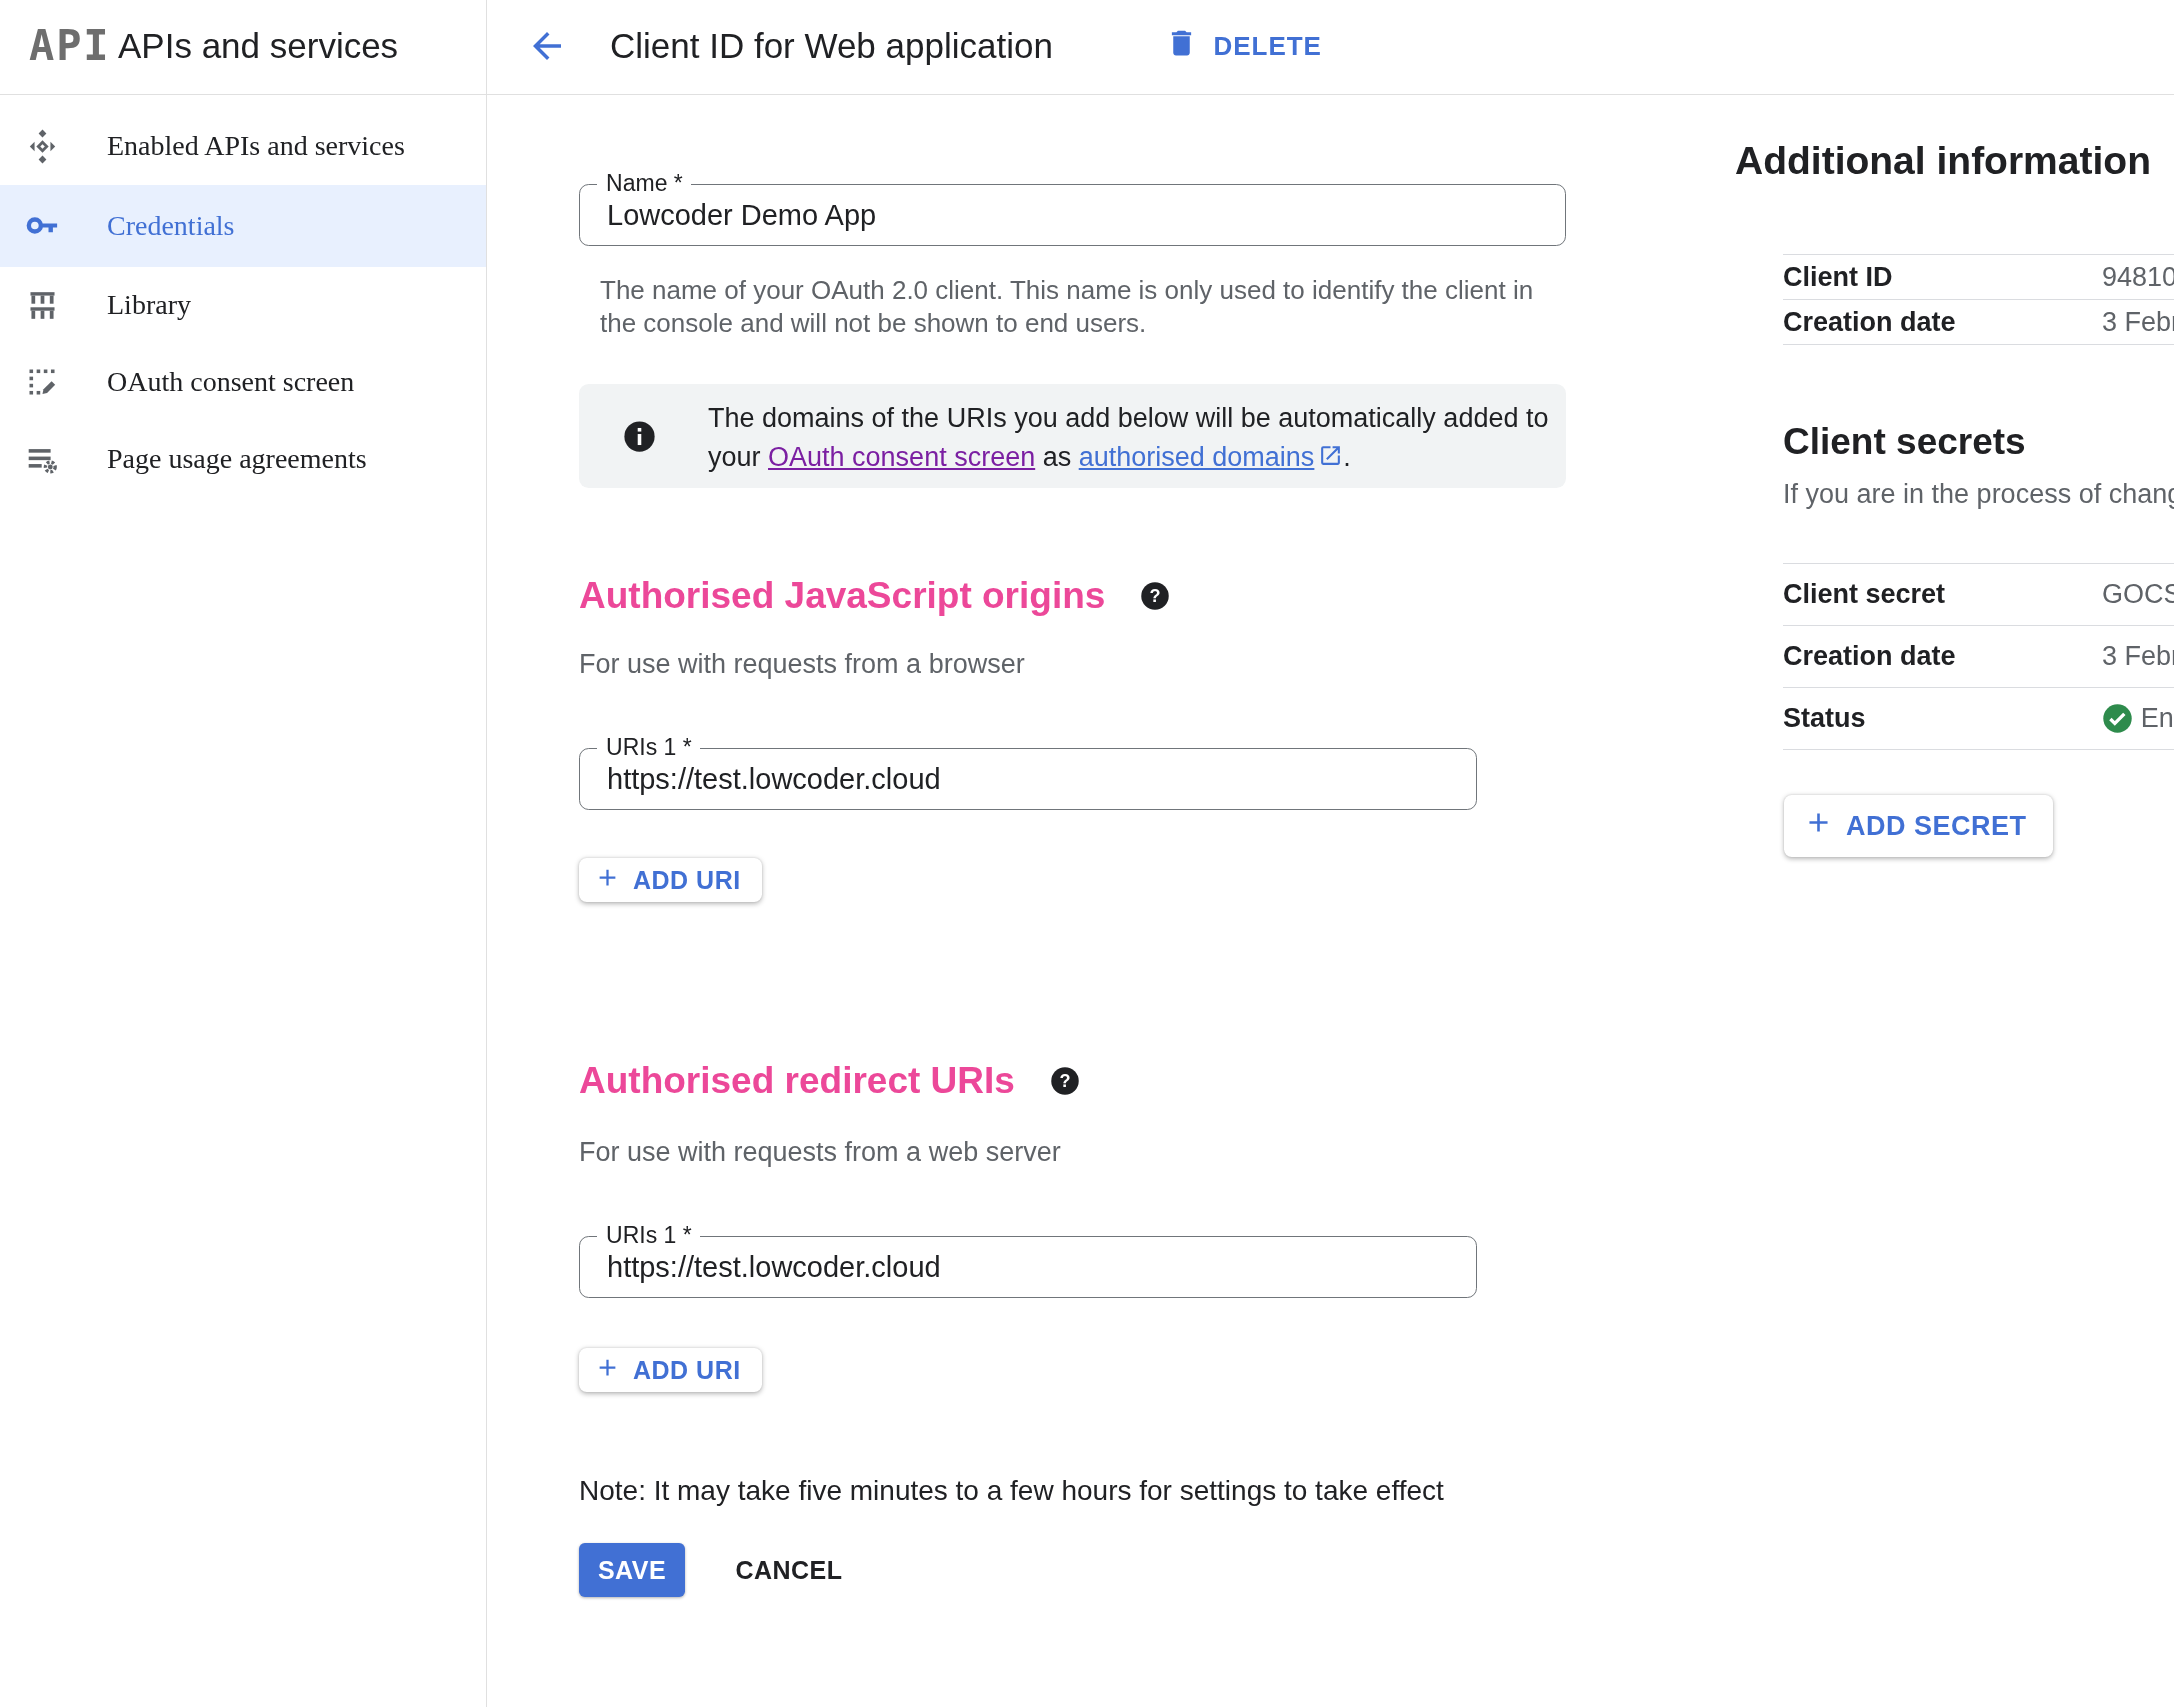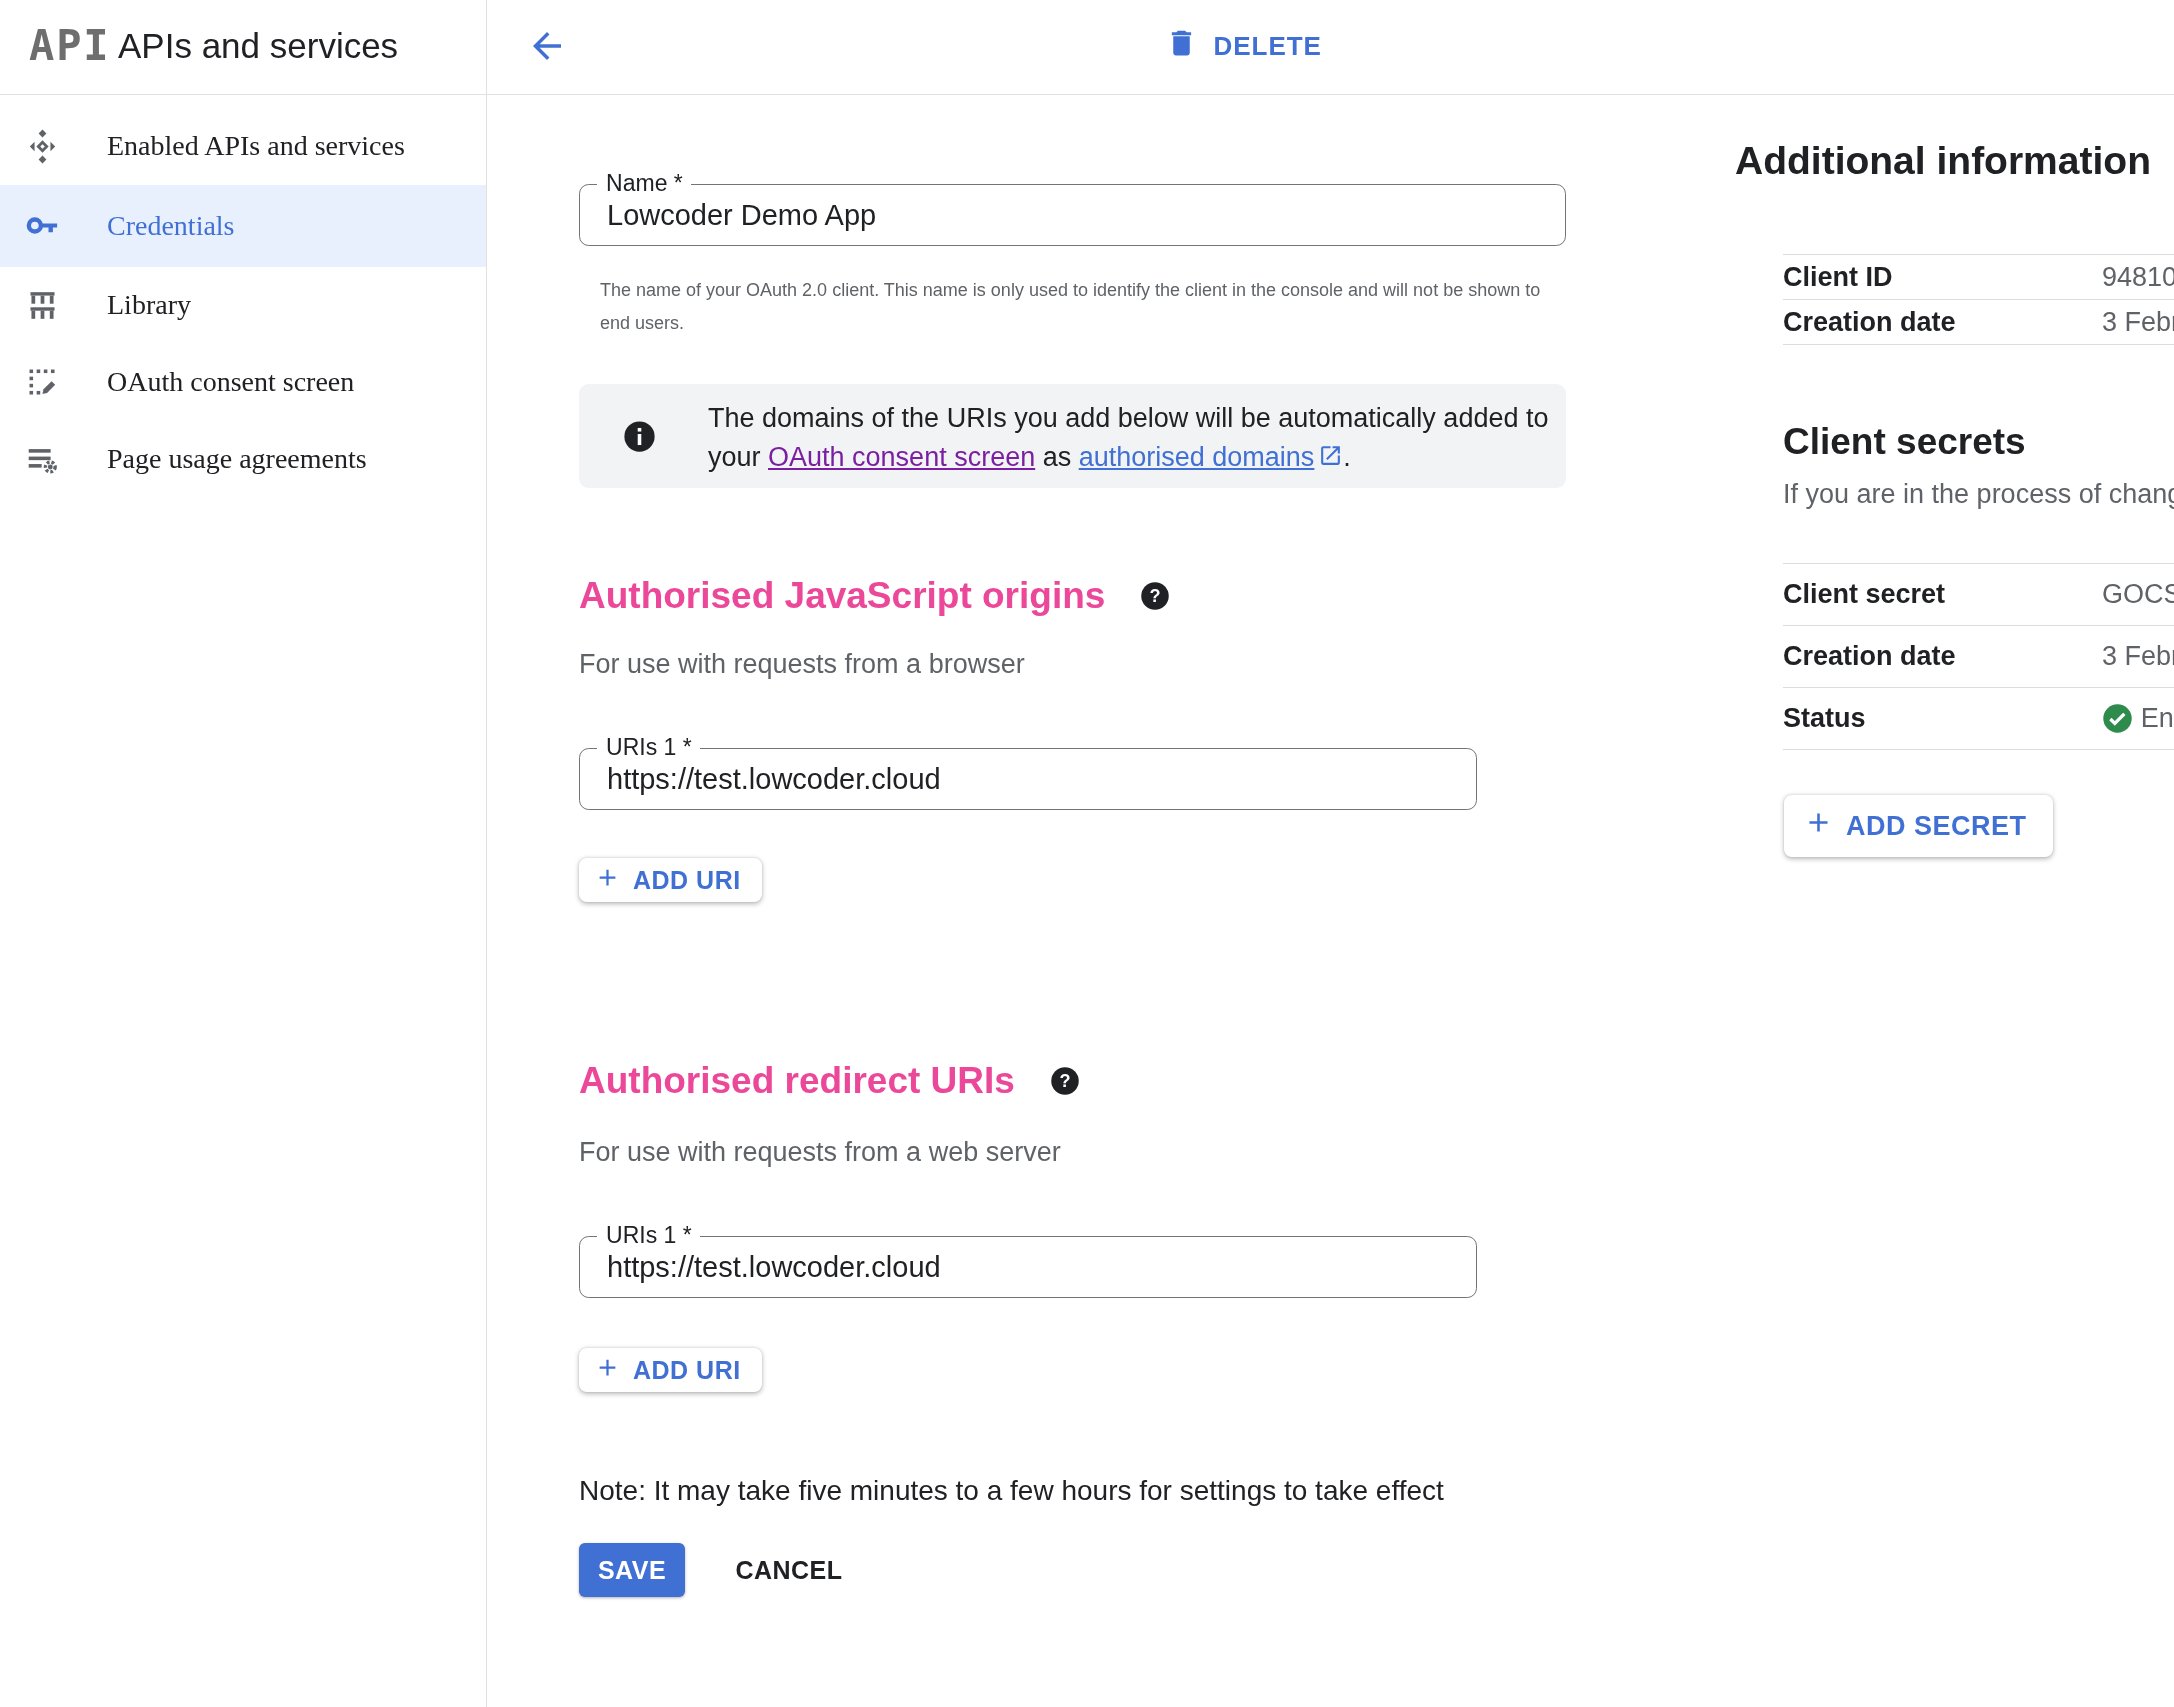--- a/index.html
+++ b/index.html
@@ -37,21 +37,21 @@
   .field { position:absolute; border:1.9px solid #70757a; border-radius:9.7px; background:#fff; }
   .field-label { position:absolute; top:-15.4px; left:17.4px; background:#fff; padding:0 8.7px;
                  font-size:23px; color:#202124; white-space:nowrap; }
   .field input { position:absolute; left:0; top:0; width:100%; height:100%; border:none; outline:none;
                  background:transparent; font-family:"Liberation Sans", sans-serif; font-size:29px;
                  color:#202124; padding:0 0 0 27px; box-sizing:border-box; }
   #name-field { left:579px; top:184px; width:985px; height:60px; }
   #js-uri-field { left:579px; top:748px; width:896px; height:60px; }
   #redirect-uri-field { left:579px; top:1236px; width:896px; height:60px; }
 
-  .helper { position:absolute; left:600px; top:274px; width:966px; font-size:18px; line-height:33px;
+  .helper { position:absolute; left:600px; top:274px; width:966px; font-size:26px; line-height:33px;
             color:#5f6368; }
 
   
   .info-box { position:absolute; left:579px; top:384px; width:987px; height:104px;
               background:#f1f3f4; border-radius:9.7px; }
   .info-icn { position:absolute; left:44px; top:36px; width:33px; height:33px; }
   .info-text { position:absolute; left:129px; top:14.5px; width:874px; font-size:27px; line-height:39px;
                color:#202124; }
   .link-purple { color:#7b1fa2; text-decoration:underline; cursor:pointer; }
   .link-blue { color:#4170d4; text-decoration:underline; cursor:pointer; white-space:nowrap; }
@@ -111,20 +111,21 @@
     <div class="logo">API</div>
     <div class="app-title">APIs and services</div>
 
     <button class="back-btn">
       <span>
         <svg width="42" height="42" viewBox="0 0 24 24" fill="#4170d4">
           <path d="M20 11H7.83l5.59-5.59L12 4l-8 8 8 8 1.41-1.41L7.83 13H20v-2z"></path>
         </svg>
       </span>
     </button>
+    <div class="page-title">Client ID for Web application</div>
 
     <button class="delete-btn">
       <span>
         <svg width="33" height="39" viewBox="0 0 24 24" fill="#4170d4">
           <path d="M6 19.5c0 1.1.9 2 2 2h8c1.1 0 2-.9 2-2V7.5H6v12zM19 4.5h-3.3l-1.1-1.1H9.4L8.3 4.5H5v2.3h14V4.5z"></path>
         </svg>
       </span>
       <span>DELETE</span>
     </button>
   </div>

